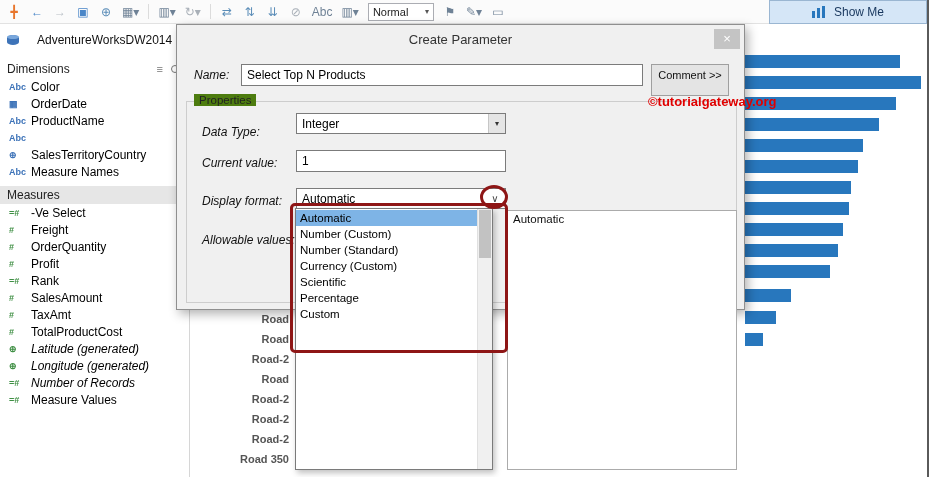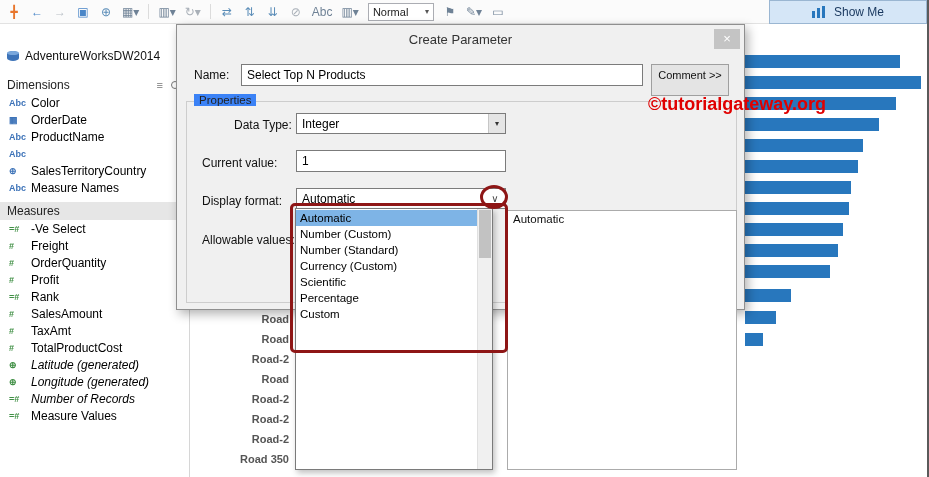--- a/index.html
+++ b/index.html
@@ -17,21 +17,21 @@
   .showme { position:absolute; right:2px; top:0; width:158px; height:24px; background:#d5e6f7;
             border:1px solid #9ab6d2; display:flex; align-items:center; justify-content:center; gap:8px;
             font-size:12px; color:#17365d; z-index:5; }
   .win-edge { position:absolute; right:0; top:0; width:2px; height:100%; background:#5a5a5a; z-index:60; }
 
   
   .sidebar { position:absolute; left:0; top:24px; width:190px; bottom:0; background:#fff; border-right:1px solid #d6d6d6; }
   .side-tabs { display:flex; height:22px; background:#e3e3e3; border-bottom:1px solid #cfcfcf; }
   .side-tab { padding:3px 14px; font-size:12px; color:#333; }
   .side-tab.active { background:#fff; border-right:1px solid #cfcfcf; }
-  .datasource { height:24px; display:flex; align-items:center; gap:6px; padding:0 7px; font-size:12px; color:#111; margin-top:20px;text-align:center; }
+  .datasource { height:24px; display:flex; align-items:center; gap:18px; padding:0 7px; font-size:12px; color:#111; margin-top:4px;text-align:center; }
   .db-icon { width:12px; height:10px; background:#3d73b8; border-radius:6px/3px; position:relative; flex:0 0 auto; }
   .db-icon::before { content:''; position:absolute; top:0; left:0; right:0; height:4px; border-radius:6px/2px; background:#79a7dc; }
   .section-head { display:flex; align-items:center; font-size:12px; color:#222; padding:2px 7px; margin-top:8px; }
   .section-head .spacer { flex:1; }
   .list-glyph { font-size:11px; color:#777; margin-right:8px; }
   .search-icon { width:8px; height:8px; border:1.5px solid #777; border-radius:50%; position:relative; margin-right:3px; }
   .search-icon::after { content:''; position:absolute; width:5px; height:1.5px; background:#777; transform:rotate(45deg); right:-4px; bottom:-2px; }
   .measures-head { background:#e6e6e6; margin-top:6px; padding:2px 7px; font-size:12px; color:#222; }
   .field-row { height:17px; display:flex; align-items:center; padding:0 4px 0 9px; font-size:12px; color:#000; }
   .ficon { width:22px; flex:0 0 auto; font-size:9px; font-weight:bold; }
@@ -42,25 +42,25 @@
   .rowlabel { height:20px; line-height:20px; text-align:right; padding-right:7px; font-size:11px; font-weight:bold; color:#555; }
   .chart { position:absolute; left:745px; top:24px; right:2px; bottom:0; background:#fff; z-index:1; }
   .bar { position:absolute; left:0; height:13px; background:#2877bd; }
 
   
   .dialog { position:absolute; left:176px; top:24px; width:569px; height:286px; background:#f0f0f0;
             border:1px solid #8f8f8f; box-shadow:3px 4px 10px rgba(0,0,0,.3); z-index:10; }
   .dlg-title { height:30px; line-height:30px; text-align:center; font-size:13px; color:#333; }
   .dlg-close { position:absolute; right:4px; top:4px; width:26px; height:20px; background:#c4c4c4;
                color:#fff; font-size:13px; line-height:20px; text-align:center; }
-  .lbl { position:absolute; font-size:12px; color:#111; line-height:22px; }
+  .lbl { position:absolute; font-size:12px; color:#111; line-height:22px;font-style:italic; }
   .input { position:absolute; background:#fff; border:1px solid #7b7b7b; font-size:12px; padding:2px 5px; line-height:16px; }
   .btn { position:absolute; background:#e4e4e4; border:1px solid #9f9f9f; font-size:11px; text-align:center; line-height:20px; color:#111; }
   .groupbox { position:absolute; left:9px; top:76px; width:551px; height:202px; border:1px solid #cdcdcd; }
-  .group-label { position:absolute; left:17px; top:69px; background:#3b82f6; padding:0 5px; font-size:11.5px; color:#222; }
+  .group-label { position:absolute; left:17px; top:69px; background:#4d7c0f; padding:0 5px; font-size:11.5px; color:#222; }
   .combo { position:absolute; background:#fff; border:1px solid #7b7b7b; height:21px; font-size:12px;
            display:flex; align-items:center; justify-content:space-between; padding-left:5px; }
   .combo-btn { width:17px; align-self:stretch; background:#e5e5e5; border-left:1px solid #c6c6c6;
                display:flex; align-items:center; justify-content:center; font-size:8px; color:#333; }
   .chev { width:20px; text-align:center; font-size:10px; color:#444; }
 
   
   .popup-list { position:absolute; left:295px; top:208px; width:198px; height:262px; background:#fff;
                 border:1px solid #7a7a7a; z-index:30; box-shadow:2px 3px 6px rgba(0,0,0,.25); }
   .popup-items { position:absolute; left:0; top:1px; right:15px; }
@@ -69,21 +69,21 @@
   .popup-scroll { position:absolute; right:0; top:0; width:15px; bottom:0; background:#f0f0f0; border-left:1px solid #e0e0e0; }
   .popup-thumb { margin:1px; height:48px; background:#c2c2c2; }
   .popup-preview { position:absolute; left:507px; top:210px; width:230px; height:260px; background:#fff;
                    border:1px solid #ababab; z-index:25; font-size:11.5px; color:#111; padding:2px 5px; }
 
   
   .anno-rect { position:absolute; left:290px; top:203px; width:218px; height:150px; border:3px solid #8e1616;
                border-radius:5px; z-index:40; pointer-events:none; }
   .anno-circle { position:absolute; left:480px; top:185px; width:28px; height:24px; border:3px solid #8e1616;
                  border-radius:50%; z-index:40; pointer-events:none; }
-  .watermark { position:absolute; left:648px; top:94px; font-size:18px; font-weight:bold; color:#e00000; z-index:20; }
+  .watermark { position:absolute; left:648px; top:94px; font-size:13px; font-weight:bold; color:#e00000; z-index:20; }
 </style>
 </head>
 <body>
 
 <div class="toolbar">
 
     <span class="ticon" style="color: rgb(232, 118, 45);">╋</span>
 
     <span class="ticon" style="color: rgb(74, 134, 200);">←</span>
 
@@ -300,21 +300,21 @@
 
   <span class="lbl" style="left:17px; top:39px;">Name:</span>
   <div class="input" style="left:64px; top:39px; width:402px; height:22px;">
     <span>Select Top N Products</span>
   </div>
   <div class="btn" style="left:474px; top:39px; width:78px; height:32px;">Comment &gt;&gt;</div>
 
   <div class="groupbox"></div>
   <span class="group-label">Properties</span>
 
-  <span class="lbl" style="left:25px; top:89px;margin-left:32px;">Data Type:</span>
+  <span class="lbl" style="left:25px; top:96px;">Data Type:</span>
   <div class="combo" style="left:119px; top:88px; width:210px;">
     <span>Integer</span>
     <span class="combo-btn">▾</span>
   </div>
 
   <span class="lbl" style="left:25px; top:127px;">Current value:</span>
   <div class="input" style="left:119px; top:125px; width:210px; height:22px;">
     <span>1</span>
   </div>
 

